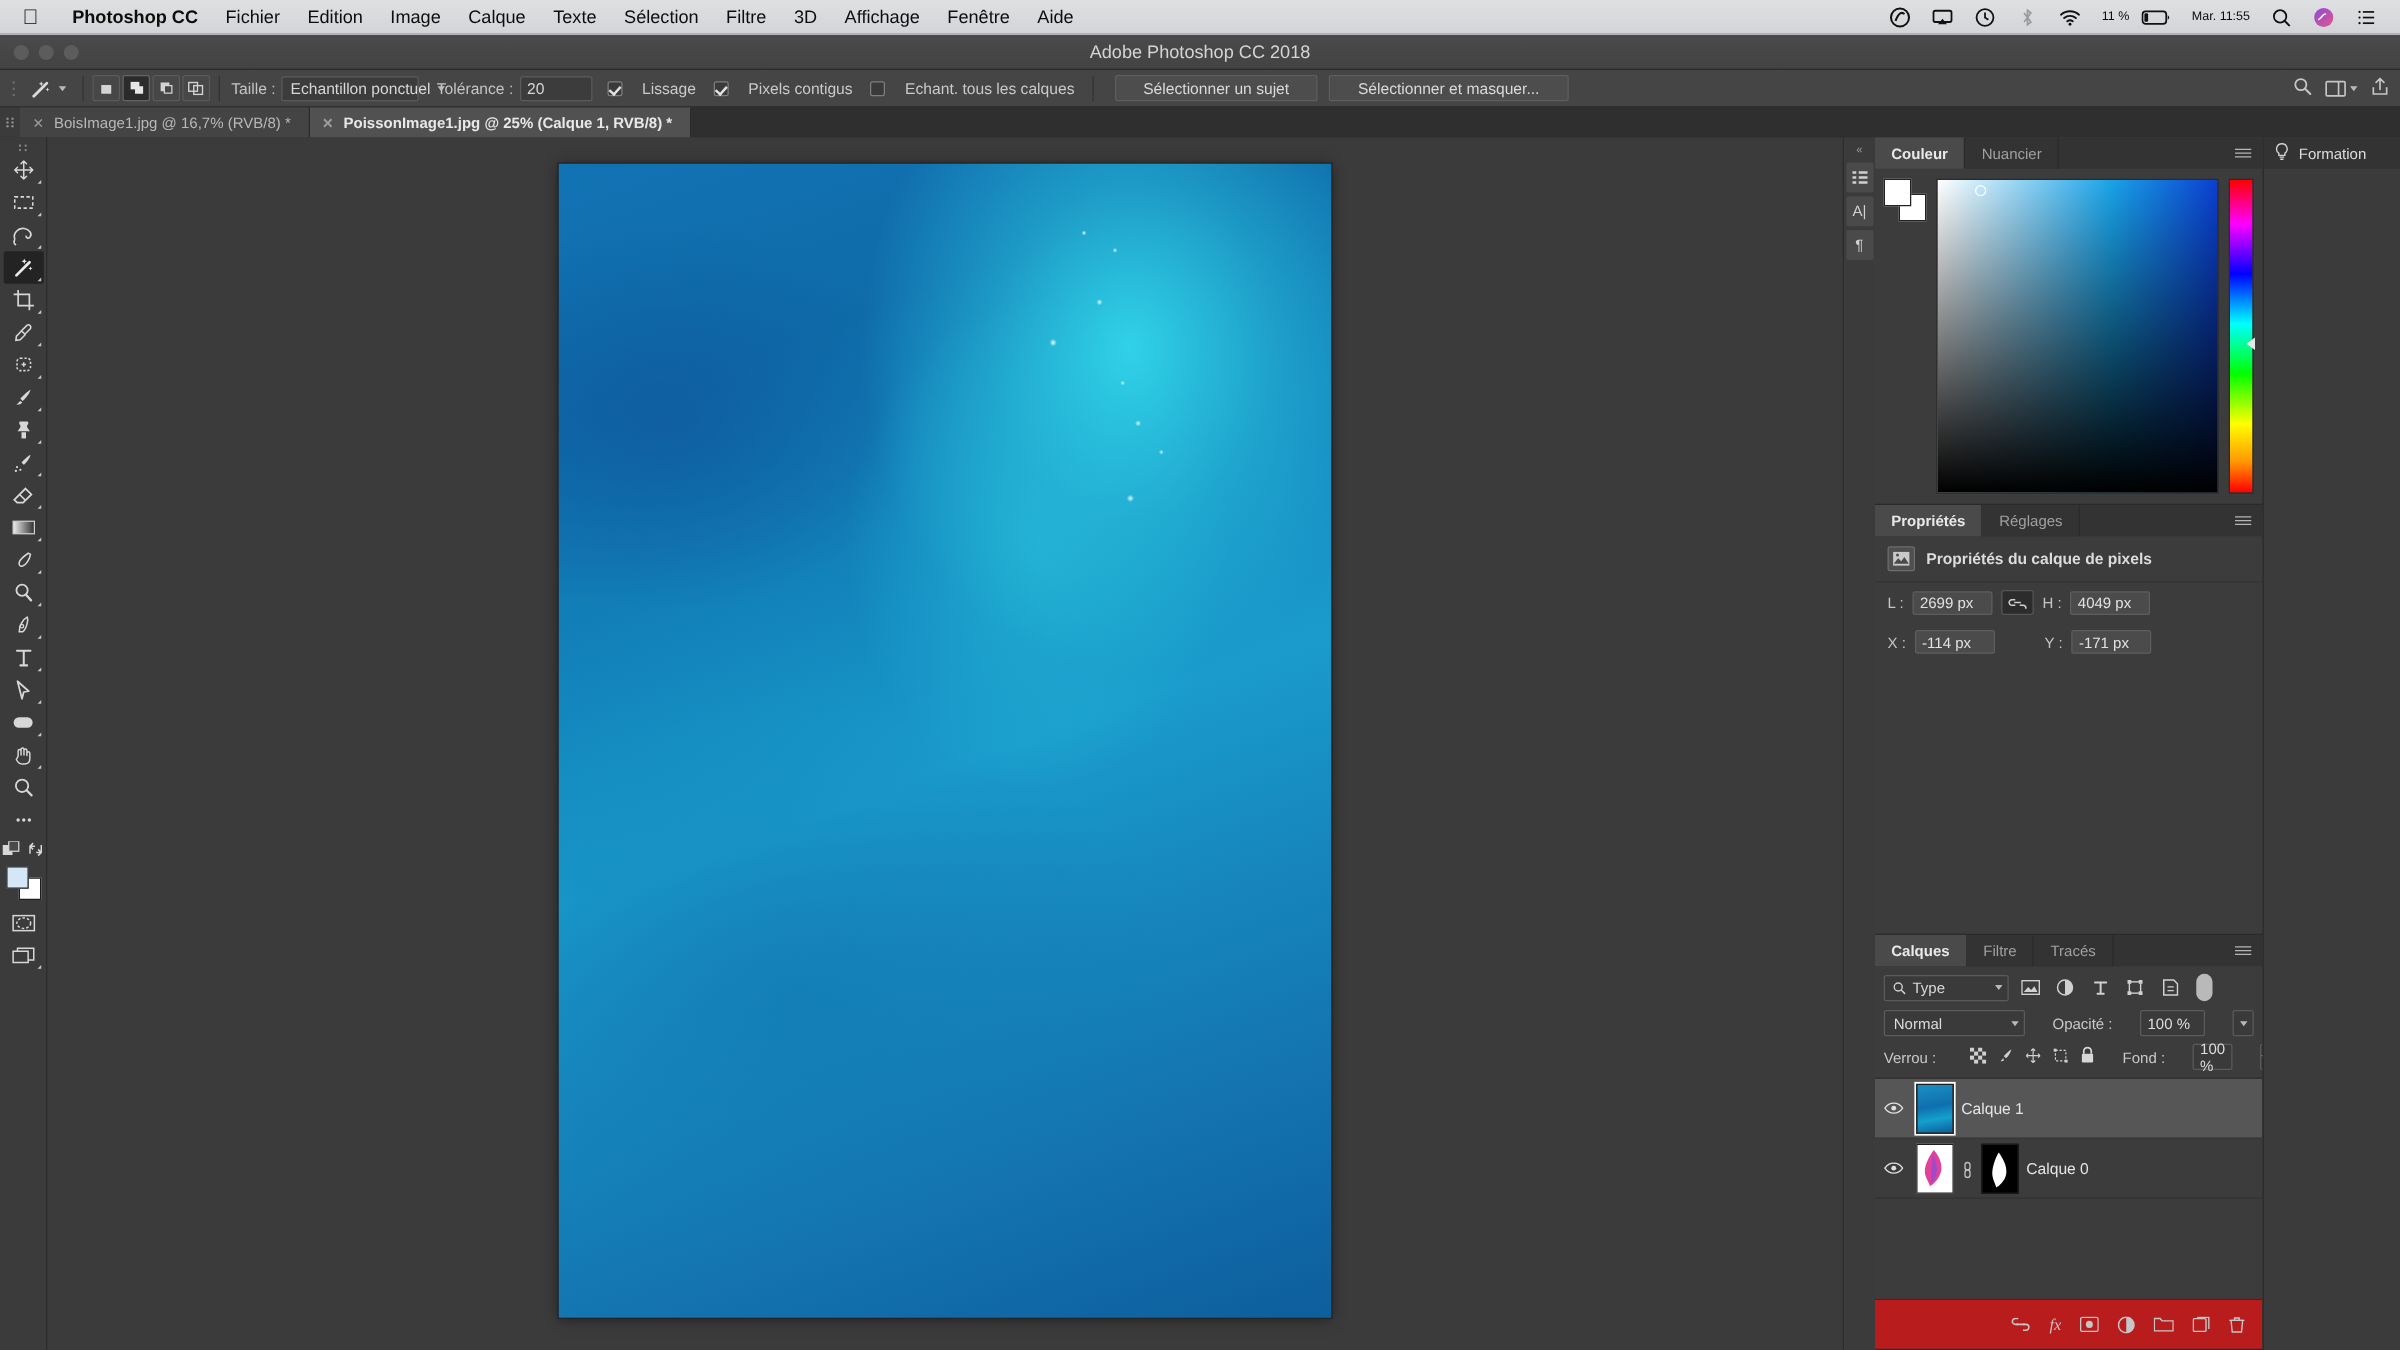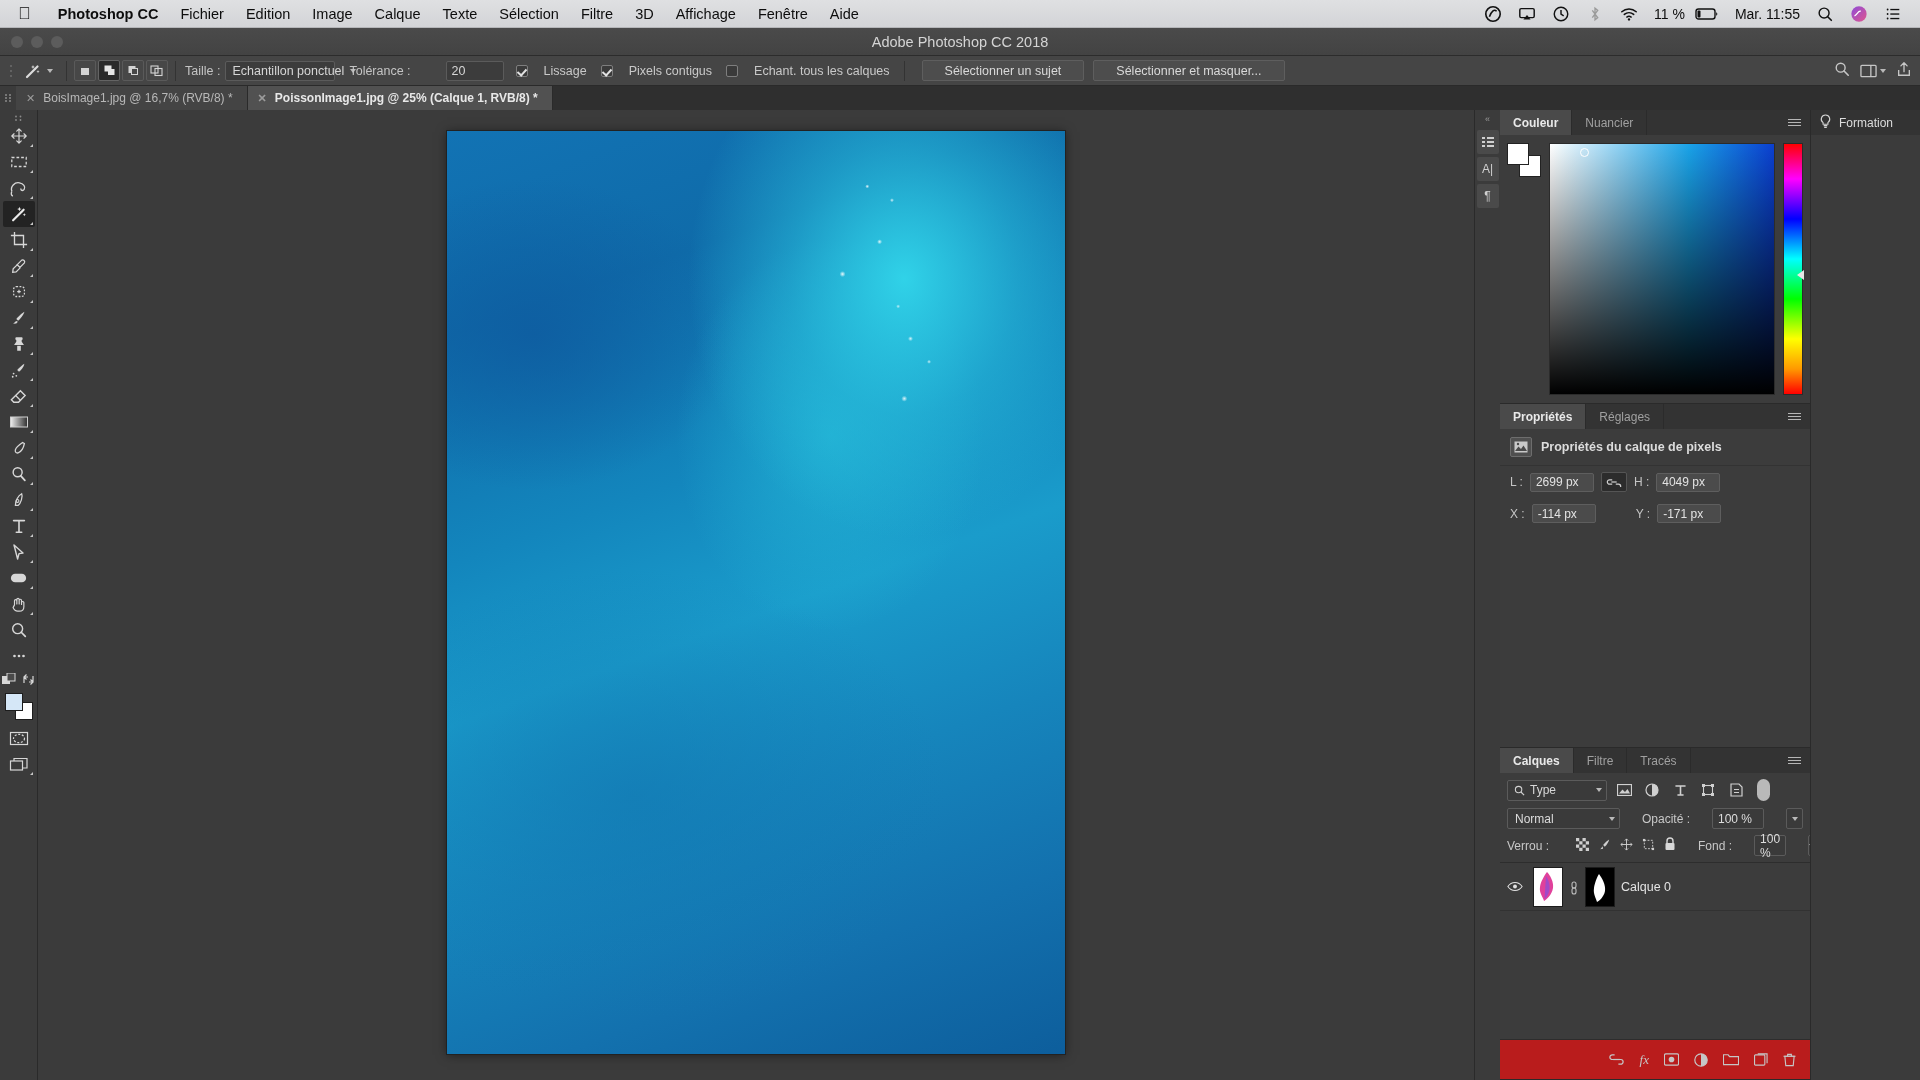--- a/index.html
+++ b/index.html
@@ -18,21 +18,21 @@
     background:linear-gradient(#dfe0e2,#d3d4d7);
     display:flex; align-items:center;
     color:#0d0d0d; font-size:15px;
     padding:0 10px;
     border-bottom:1px solid #b5b6b9;
   }
   #macbar .apple { font-size:17px; margin:0 16px 0 8px; line-height:1; }
   #macbar .mi { padding:0 11px; white-space:nowrap; font-size:14.5px; }
   #macbar .mi.bold { font-weight:bold; }
   #macbar .spacer { flex:1; }
-  #macbar .ri { padding:0 8px; display:flex; align-items:center; font-size:14px; }
+  #macbar .ri { padding:0 8px; display:flex; align-items:center; font-size:10px; }
   .sbicon { width:18px; height:18px; display:block; }
 
   
   #titlebar {
     height:28px; background:linear-gradient(#4a4a4a,#434343);
     display:flex; align-items:center; position:relative;
     border-bottom:1px solid #2c2c2c;
   }
   #traffic { display:flex; gap:8px; padding-left:11px; }
   #traffic i { width:12px; height:12px; border-radius:50%; background:#5c5c5c; display:block; }
@@ -64,21 +64,21 @@
   }
   .selmodes .sm.on { background:#2b2b2b; border-color:#646464; }
   .lbl { color:#c4c4c4; margin:0 5px 0 2px; white-space:nowrap; }
   .combo {
     height:20px; background:#3c3c3c; border:1px solid #5b5b5b; border-radius:2px;
     display:flex;align-items:center;justify-content:space-between;
     padding:0 4px 0 6px; color:#d6d6d6; white-space:nowrap; gap:6px;
   }
   .numfield {
     height:20px; width:58px; background:#3c3c3c; border:1px solid #5b5b5b; border-radius:2px;
-    display:flex;align-items:center; padding:0 5px; color:#d6d6d6;margin-left:30px;
+    display:flex;align-items:center; padding:0 5px; color:#d6d6d6;
   }
   .chk { display:flex; align-items:center; gap:16px; margin:0 7px; white-space:nowrap; }
   .cbox { width:12px;height:12px;border:1px solid #7e7e7e;background:#3a3a3a;border-radius:2px;position:relative; }
   .cbox.on { background:#3a3a3a; }
   .cbox.on::after{
     content:""; position:absolute; left:2px; top:1px; width:4px;height:7px;
     border:solid #e2e2e2; border-width:0 2px 2px 0; transform:rotate(42deg);
   }
   .obtn {
     height:21px; background:#4d4d4d; border:1px solid #5e5e5e; border-radius:2px;
@@ -901,20 +901,30 @@
         <span style="margin-left:auto;font-size:12px;color:#c8c8c8;white-space:nowrap">Fond :</span>
         <span class="opfield">
             <span>100 %</span>
           </span>
         <span class="stepper">
             <span class="mini-arrow"></span>
           </span>
       </div>
 
       <div id="layerlist">
+        <div class="layer sel">
+          <span class="eye">
+            <svg width="16" height="11" viewBox="0 0 18 12">
+                <path d="M1 6s3-4.5 8-4.5S17 6 17 6s-3 4.5-8 4.5S1 6 1 6z" fill="none" stroke="#e0e0e0" stroke-width="1.2"></path>
+                <circle cx="9" cy="6" r="2.2" fill="#e0e0e0"></circle>
+              </svg>
+          </span>
+          <span class="lthumb selected" style="background:linear-gradient(170deg,#1b8fc4,#0f6fae 45%,#14a0cd 70%,#0d5d9c)"></span>
+          <span class="lname">Calque 1</span>
+        </div>
         <div class="layer">
           <span class="eye">
             <svg width="16" height="11" viewBox="0 0 18 12">
                 <path d="M1 6s3-4.5 8-4.5S17 6 17 6s-3 4.5-8 4.5S1 6 1 6z" fill="none" stroke="#e0e0e0" stroke-width="1.2"></path>
                 <circle cx="9" cy="6" r="2.2" fill="#e0e0e0"></circle>
               </svg>
           </span>
           <span class="lthumb" style="background:#fff;position:relative;overflow:hidden">
             <svg width="28" height="38" viewBox="0 0 28 38">
                 <path d="M13 4c3 3 7 10 6 16-1 7-7 12-9 13-1-4-5-8-4-14 .6-5 4-11 7-15z" fill="#e0419b"></path>

